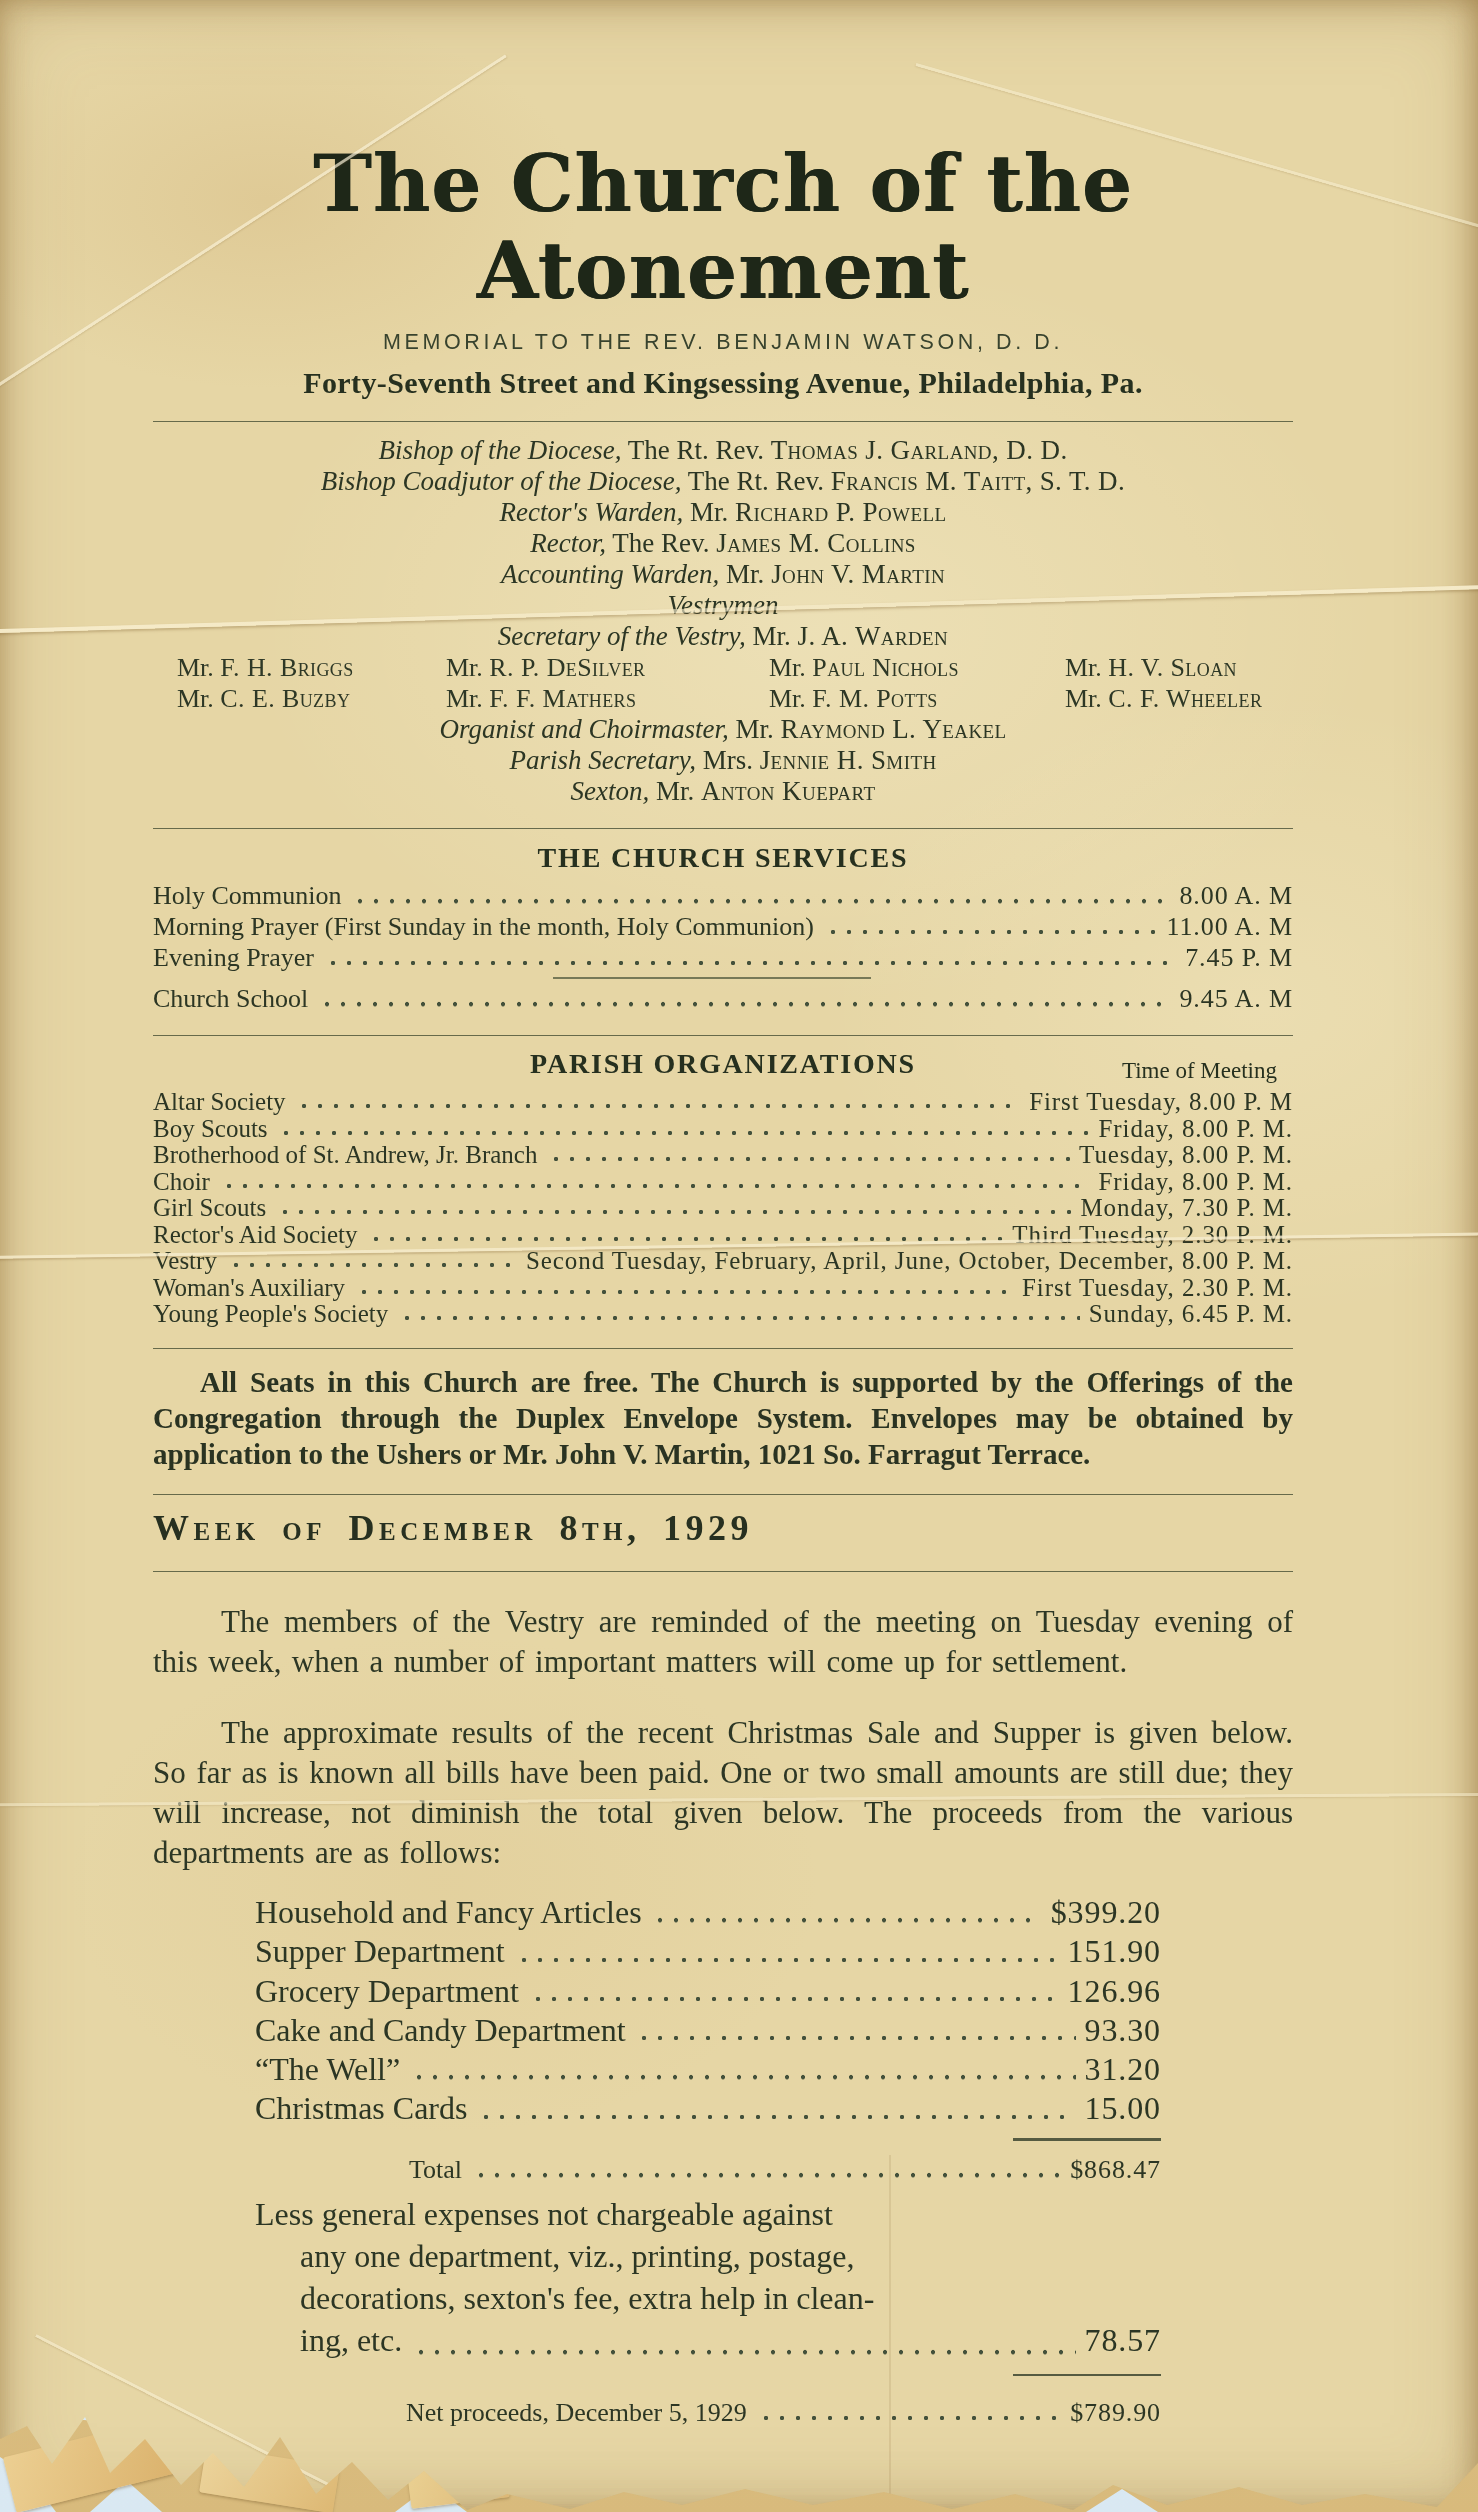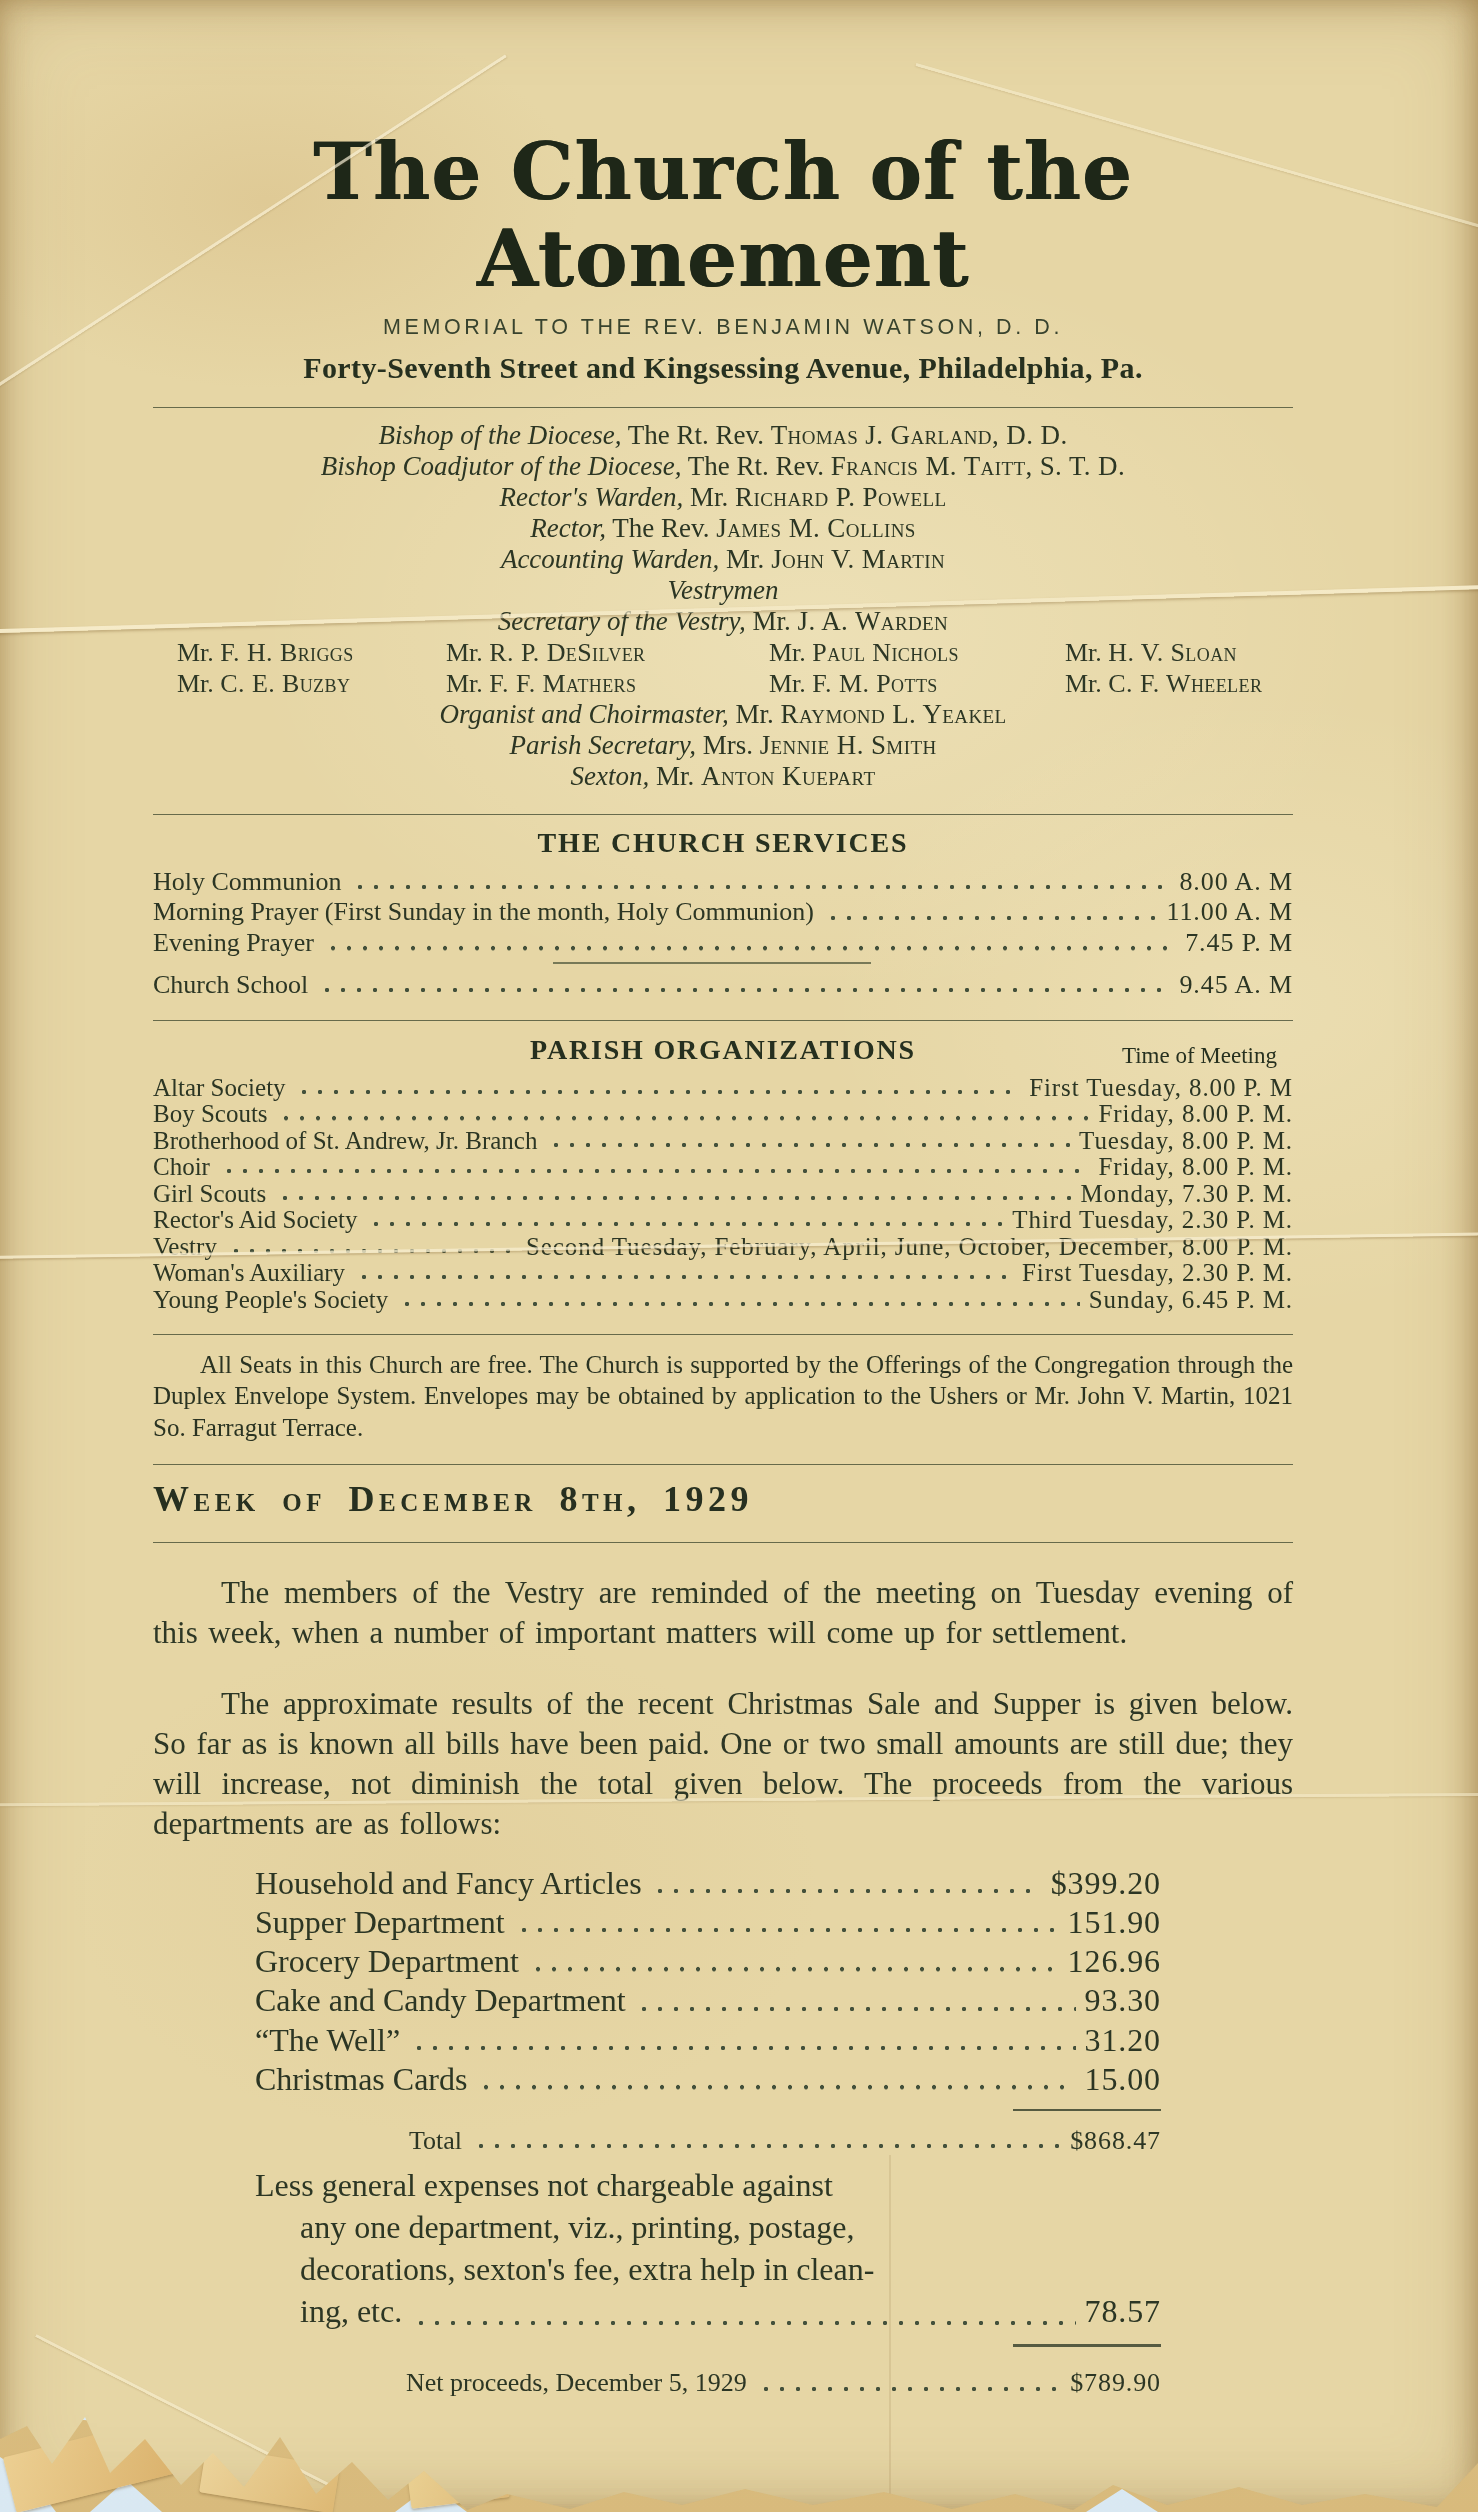--- a/index.html
+++ b/index.html
@@ -35,21 +35,21 @@
   .crease-a{left:-36px;top:406px;width:646px;height:2.7px;background:rgba(248,240,212,.7);box-shadow:0 0.9px 1.8px rgba(125,95,45,.22);transform:rotate(-33deg);transform-origin:left center;}
   .crease-g{left:916px;top:63px;width:611px;height:2.7px;background:rgba(248,240,212,.55);box-shadow:0 0.9px 1.8px rgba(125,95,45,.18);transform:rotate(16deg);transform-origin:left center;}
   .crease-b{left:-18px;top:607px;width:1526px;height:3.6px;background:linear-gradient(90deg,rgba(248,238,206,.92),rgba(248,238,206,.55) 60%,rgba(248,238,206,.92));box-shadow:0 1.8px 2.7px rgba(125,95,45,.35);transform:rotate(-1.7deg);}
   .crease-c{left:-18px;top:1244px;width:1526px;height:2.7px;background:rgba(246,236,205,.8);box-shadow:0 1.8px 1.8px rgba(125,95,45,.28);transform:rotate(-.9deg);}
   .crease-d{left:-18px;top:1798px;width:1526px;height:2.7px;background:rgba(246,236,205,.55);box-shadow:0 0.9px 1.8px rgba(125,95,45,.18);transform:rotate(-.4deg);}
   .crease-e{left:36px;top:2334px;width:413px;height:2.7px;background:rgba(248,240,212,.6);box-shadow:0 0.9px 1.8px rgba(125,95,45,.2);transform:rotate(27deg);transform-origin:left center;}
   .crease-f{left:889px;top:2155px;width:1.8px;height:359px;background:rgba(140,110,60,.15);}
 
   .content{position:absolute;left:153px;top:0;width:1140px;padding-top:126px;z-index:5;}
 
-  h1.title{margin:3px;text-align:center;font-size:79px;line-height:1.1;font-weight:bold;
+  h1.title{margin:15px;text-align:center;font-size:79px;line-height:1.1;font-weight:bold;
     letter-spacing:0.9px;color:#1e2718;font-family:"DejaVu Serif","Liberation Serif",serif;
     text-shadow:0.5px 0 currentColor;}
   .memorial{margin-top:12.6px;text-align:center;font-family:"Liberation Sans","DejaVu Sans",sans-serif;
     font-size:21.5px;letter-spacing:3.6px;color:#38432e;}
   .address{margin-top:10.8px;text-align:center;font-weight:bold;font-size:30px;letter-spacing:0.4px;color:#26301f;}
 
   .rule{border:none;border-top:1.8px solid rgba(60,70,45,.75);margin:21.5px 0 12.6px 0;}
 
   .cline{text-align:center;font-size:27px;line-height:31px;color:#2c3624;}
   .role{font-style:italic;}
@@ -69,21 +69,21 @@
 
   .services{position:relative;margin-bottom:3.6px;}
   .partial-rule{position:absolute;left:400px;top:135px;width:318px;height:1.8px;background:rgba(60,70,45,.65);}
   .srow-last{margin-top:12.6px;}
 
   .org-head{position:relative;margin:5.4px 0 9px 0;}
   .org-head .sec-title{margin:0;}
   .col-head{position:absolute;right:16px;bottom:-3.6px;font-weight:normal;font-size:23px;color:#26301f;}
   .orow{font-size:25px;line-height:25.6px;margin-bottom:0.9px;}
 
-  .notice{font-weight:normal;font-size:25px;line-height:1.25;margin:14.4px 0 5.4px 0;text-align:justify;text-indent:47px;color:#2a3322;}
+  .notice{font-weight:bold;font-size:29px;line-height:1.25;margin:14.4px 0 5.4px 0;text-align:justify;text-indent:47px;color:#2a3322;}
 
   .week{margin:1.8px 0;text-align:left;font-weight:bold;font-size:36px;font-variant:small-caps;
     letter-spacing:4.5px;word-spacing:9px;color:#273020;}
 
   .body-para{font-size:31px;line-height:40px;text-align:justify;text-indent:68px;margin:30.5px 0 0 0;
     word-spacing:2.7px;color:#2d3725;}
 
   .proceeds{margin:23px 0 0 102px;width:906px;font-size:32px;color:#2c3624;}
   .prow{font-size:32px;line-height:33px;margin-bottom:6.3px;}
   .short-rule{height:2.7px;width:148px;margin:12.6px 0 14.4px 758px;background:rgba(50,60,40,.8);}

